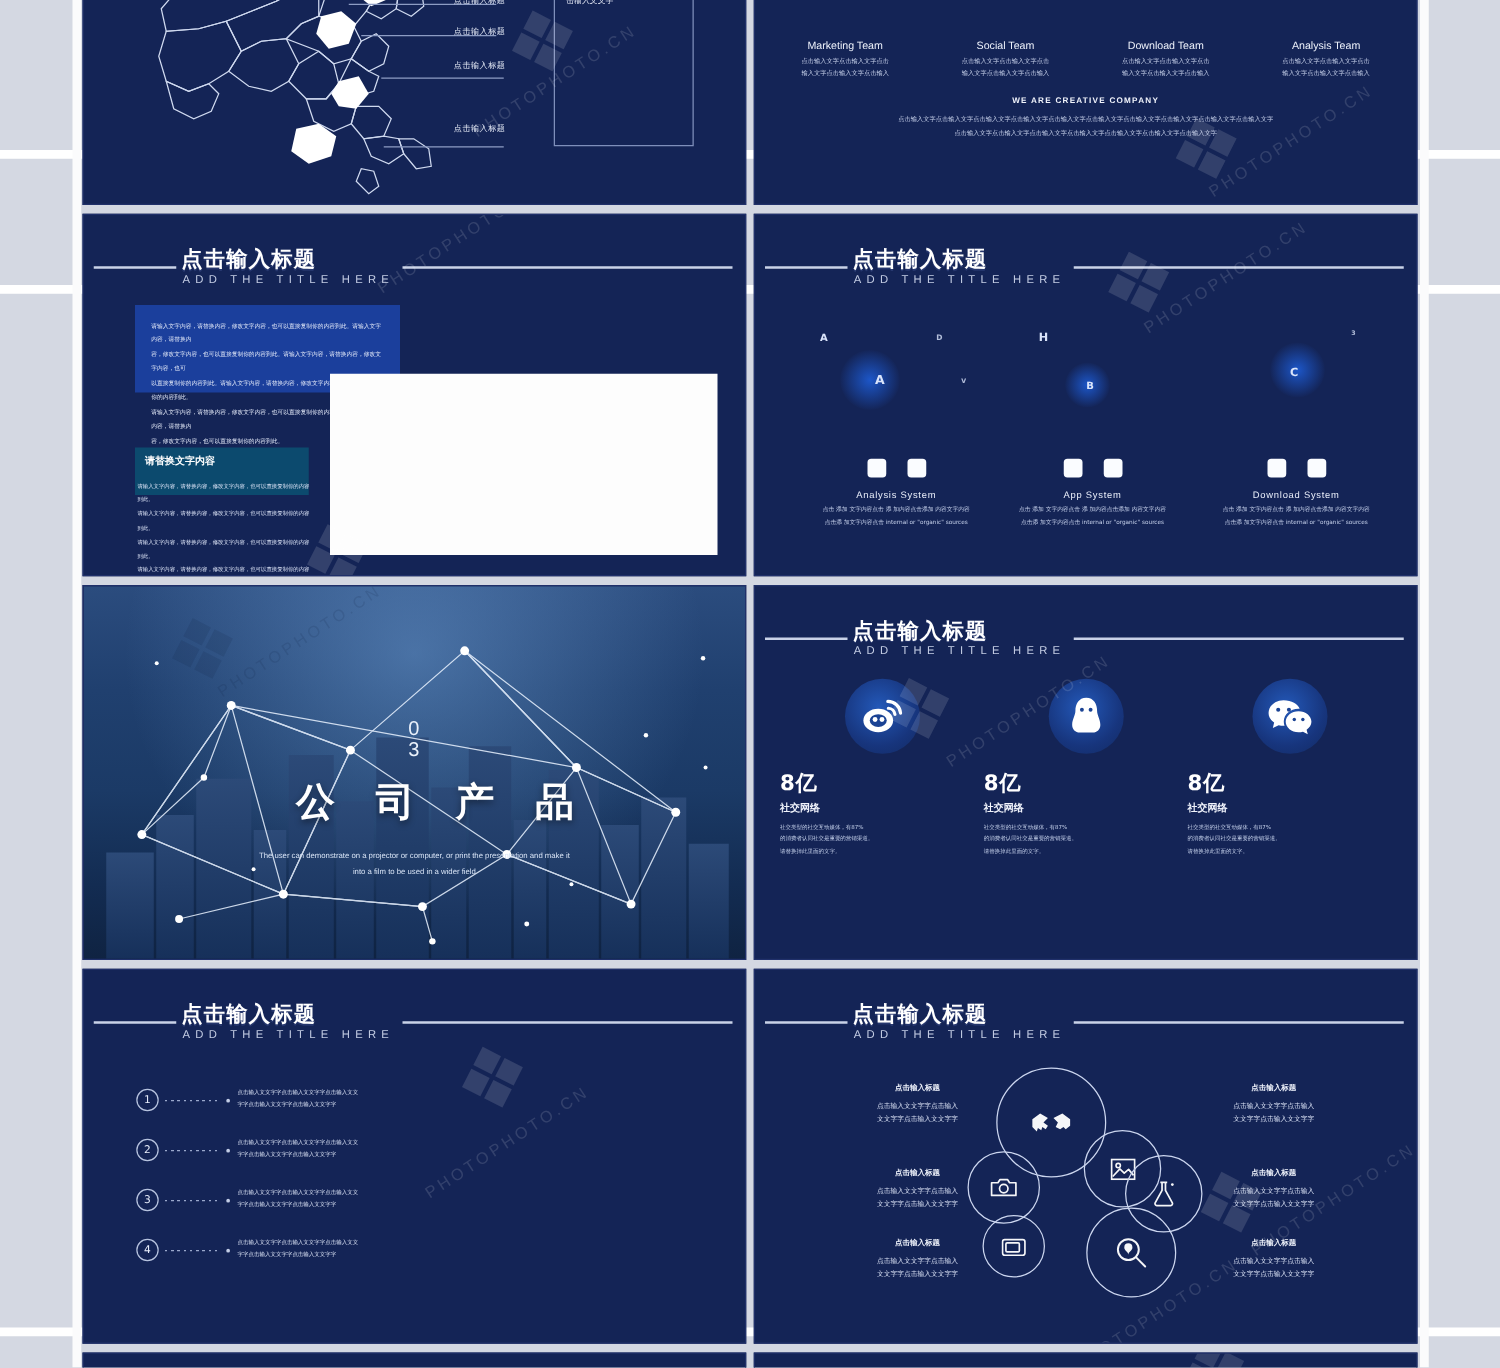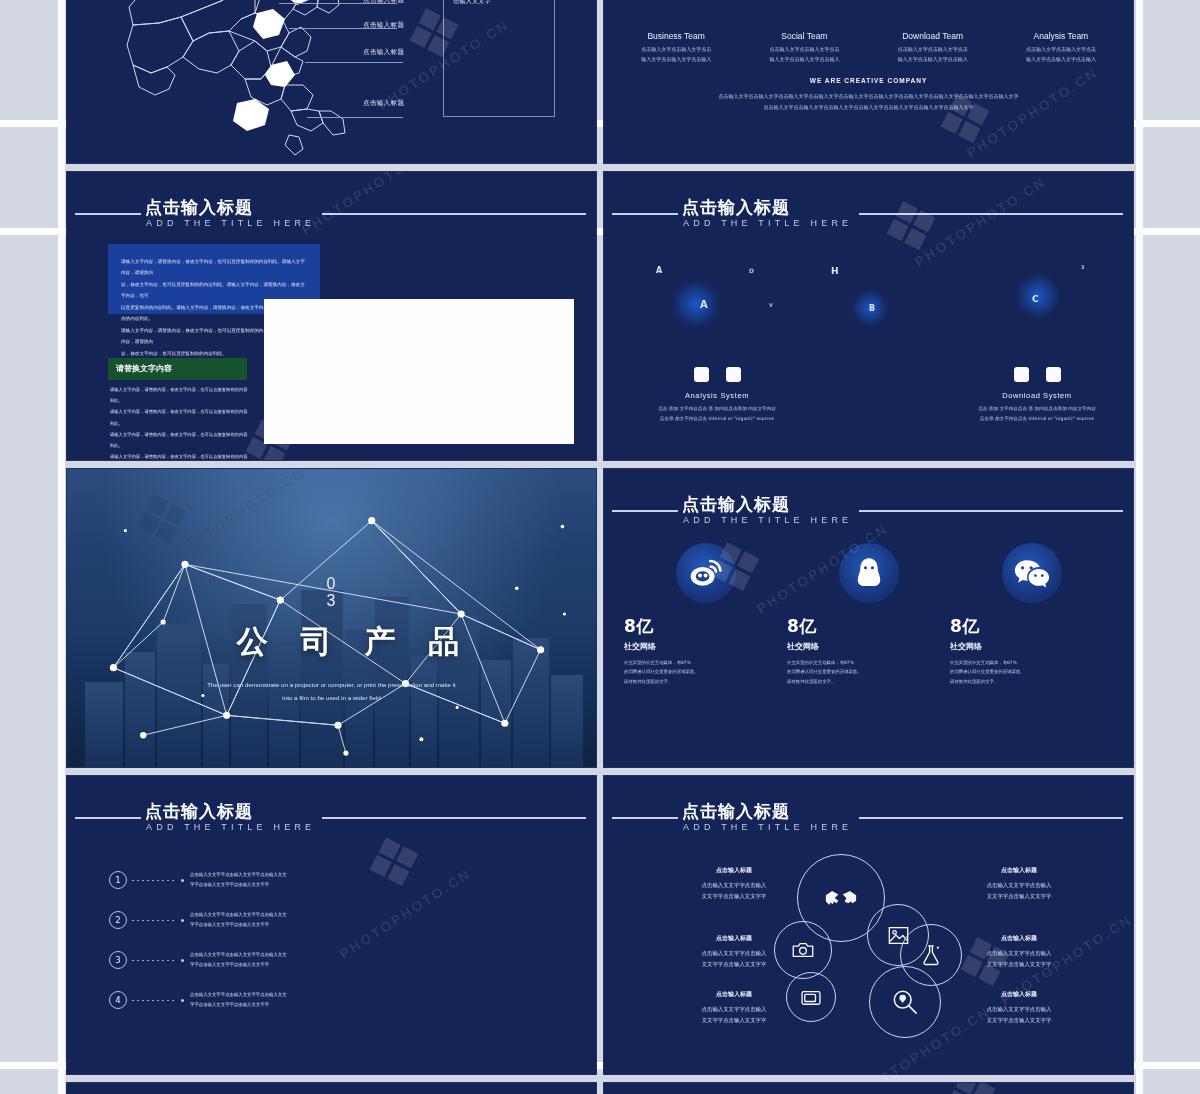--- a/index.html
+++ b/index.html
@@ -75,22 +75,22 @@
                    font-size:5px; line-height:2.1; color:#c9d3ec;
                    font-family:"DejaVu Sans", sans-serif; }
 
   
   .s3-textbox { position:absolute; left:41px; top:72px; width:212px; height:70px;
                 background:#1b3f9c; padding:12px 13px; }
   .s3-textbox p { font-size:4.6px; line-height:2.5; color:#e6ecfa;
                   font-family:"DejaVu Sans", sans-serif; }
   .s3-white { position:absolute; left:197px; top:127px; width:310px; height:145px;
               background:#fdfdfd; }
-  .s3-sub { position:absolute; left:41px; top:186px; width:139px; height:22px;
-            background:#14532d; }
+  .s3-sub { position:absolute; left:41px; top:186px; width:139px; height:38px;
+            background:#0c4a6e; }
   .s3-sub span { position:absolute; left:8px; top:5px; font-size:8px; font-weight:bold;
                  color:#fff; font-family:"DejaVu Sans", sans-serif; }
   .s3-list { position:absolute; left:43px; top:212px; width:140px; }
   .s3-list p { font-size:4.3px; line-height:2.6; color:#dbe3f6;
                font-family:"DejaVu Sans", sans-serif; }
 
   
   .glow { position:absolute; border-radius:50%;
           background:radial-gradient(circle, rgba(30,95,220,.85) 0%, rgba(22,55,140,0) 72%); }
   .ltr { position:absolute; color:#dbe5fb; font-weight:bold;
@@ -221,21 +221,21 @@
       <div class="wm">
         <div class="wmbird" style="left:336px; top:6px;">❖</div>
         <div class="wmtxt" style="left:300px; top:70px;">PHOTOPHOTO.CN</div>
       </div>
     </div>
 
     <div class="slide h180">
 
       <div class="team-row">
         <div class="team">
-          <div class="tname">Business Team</div>
+          <div class="tname">Marketing Team</div>
           <div class="tdesc">点击输入文字点击输入文字点击</div>
           <div class="tdesc">输入文字点击输入文字点击输入</div>
         </div>
         <div class="team">
           <div class="tname">Social Team</div>
           <div class="tdesc">点击输入文字点击输入文字点击</div>
           <div class="tdesc">输入文字点击输入文字点击输入</div>
         </div>
         <div class="team">
           <div class="tname">Download Team</div>
@@ -320,20 +320,29 @@
       <div class="ltr" style="left:265px; top:132px; font-size:8px;">B</div>
       <div class="ltr" style="left:477px; top:92px; font-size:5px; opacity:.8;">3</div>
       <div class="ltr" style="left:428px; top:122px; font-size:9px;">C</div>
 
       <div class="sys-col" style="left:28px; top:195px;">
         <div class="sys-sq">
             <i></i>
             <i></i>
           </div>
         <div class="sys-name">Analysis System</div>
+        <div class="sys-desc">点击 添加 文字内容点击 添 加内容点击添加 内容文字内容</div>
+        <div class="sys-desc">点击添 加文字内容点击 internal or "organic" sources</div>
+      </div>
+      <div class="sys-col" style="left:185px; top:195px;">
+        <div class="sys-sq">
+            <i></i>
+            <i></i>
+          </div>
+        <div class="sys-name">App System</div>
         <div class="sys-desc">点击 添加 文字内容点击 添 加内容点击添加 内容文字内容</div>
         <div class="sys-desc">点击添 加文字内容点击 internal or "organic" sources</div>
       </div>
       <div class="sys-col" style="left:348px; top:195px;">
         <div class="sys-sq">
             <i></i>
             <i></i>
           </div>
         <div class="sys-name">Download System</div>
         <div class="sys-desc">点击 添加 文字内容点击 添 加内容点击添加 内容文字内容</div>

